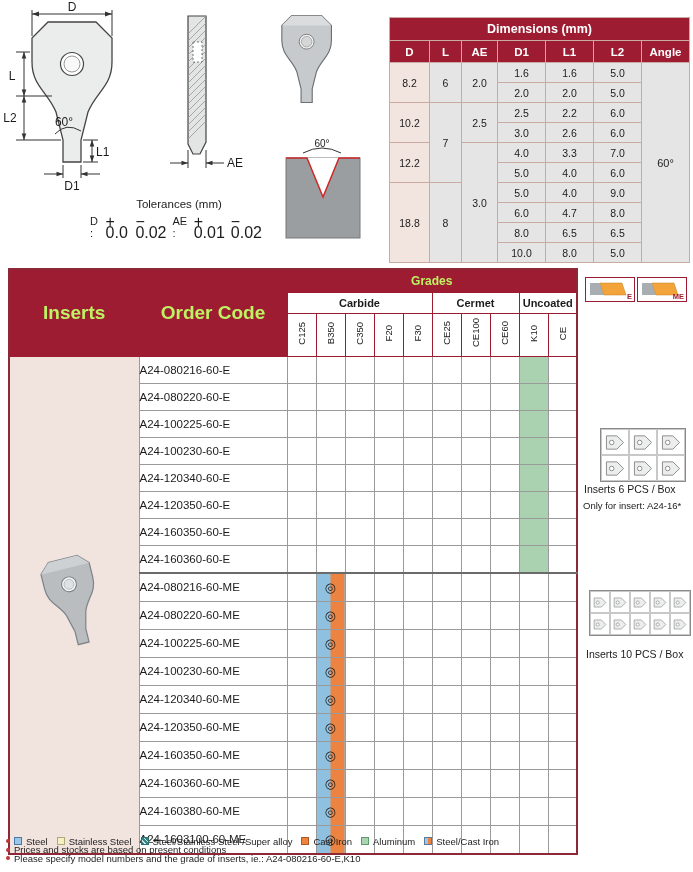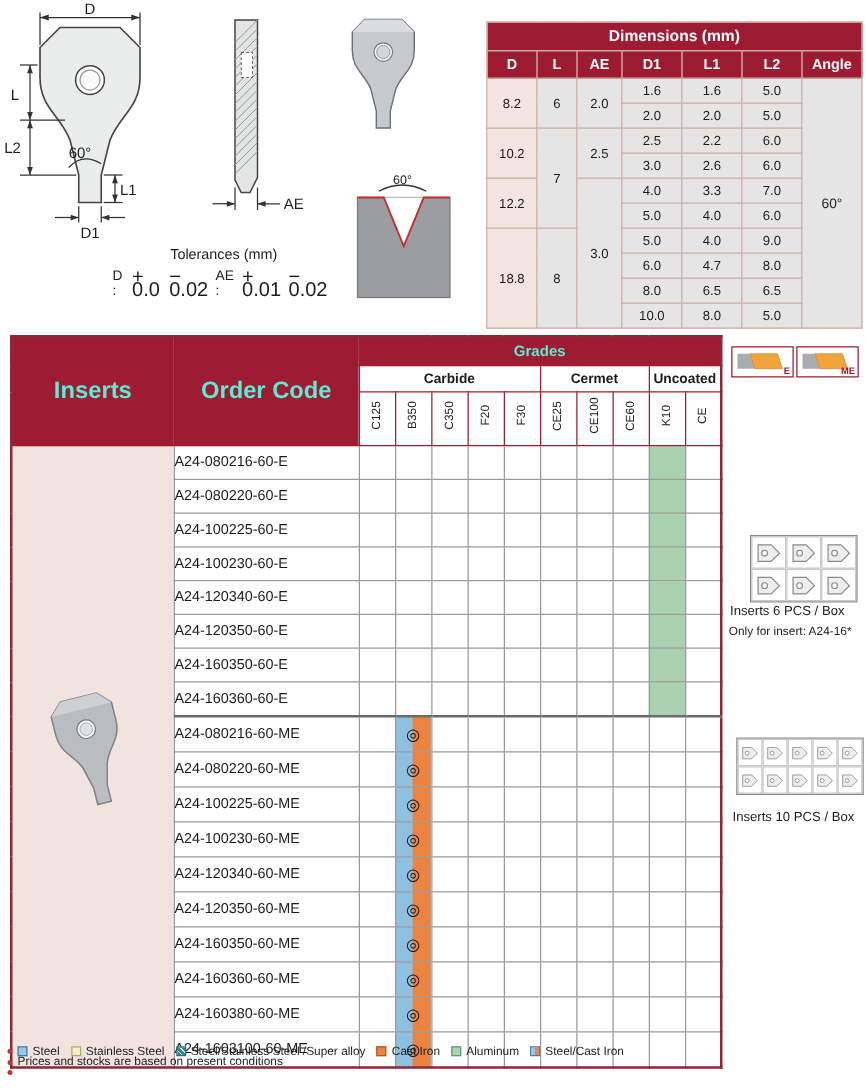--- a/index.html
+++ b/index.html
@@ -24,21 +24,21 @@
   .dim-head th{background:#9d1c31;color:#fff;font-size:11.5px;height:21px;text-align:center;}
   .dim-table td{height:19px;text-align:center;font-size:10.5px;background:#e5e5e5;}
   .dim-table td.dcol{background:#f2e4df;}
   .dim-table td.angle{font-size:11px;}
 
   .grades-wrap{position:absolute;left:8px;top:268px;}
   .grades-table{border-collapse:collapse;table-layout:fixed;width:568px;border:2px solid #8d2836;}
   .grades-table th,.grades-table td{padding:0;}
   .grades-table th{border:1px solid #9d1c31;}
   .grades-table td{border:1px solid #9a9a9a;}
-  .hdr{background:#9d1c31;color:#5eead4;font-weight:bold;text-align:center;}
+  .hdr{background:#9d1c31;color:#bef264;font-weight:bold;text-align:center;}
   th.inserts-h,th.ordercode-h{font-size:19px;}
   th.grades-h{font-size:12px;height:22px;}
   .subhdr{background:#fff;color:#1c1c1c;font-size:11px;font-weight:bold;height:20px;text-align:center;}
   .vlabel{background:#fff;height:42px;text-align:center;vertical-align:middle;font-weight:normal;}
   .vlabel span{writing-mode:vertical-rl;transform:rotate(180deg);display:inline-block;font-size:9.5px;line-height:1;}
   tr.body-row{height:27px;}
   .code-cell{background:#fff;font-size:11.5px;text-align:left;padding-left:7px;}
   .grade-cell{background:#fff;text-align:center;font-size:13px;color:#1a1a1a;line-height:27px;}
   .grade-cell.green{background:#aad2b0;}
   .grade-cell.split{background:linear-gradient(to right,#8fc0df 0 50%,#ec8340 50% 100%);}
@@ -702,16 +702,17 @@
         <span class="lab">Aluminum</span>
         <span class="sw sw-steelcast"></span>
         <span class="lab">Steel/Cast Iron</span>
       </div>
     <div class="legend-line" id="legend-line3">
         <span class="bullet"></span>
         <span class="note-text">Prices and stocks are based on present conditions</span>
       </div>
     <div class="legend-line" id="legend-line4">
         <span class="bullet"></span>
+        <span class="note-text">Please specify model numbers and the grade of inserts, ie.: A24-080216-60-E,K10</span>
       </div>
   </div>
 
 </div>
 
 </body></html>

